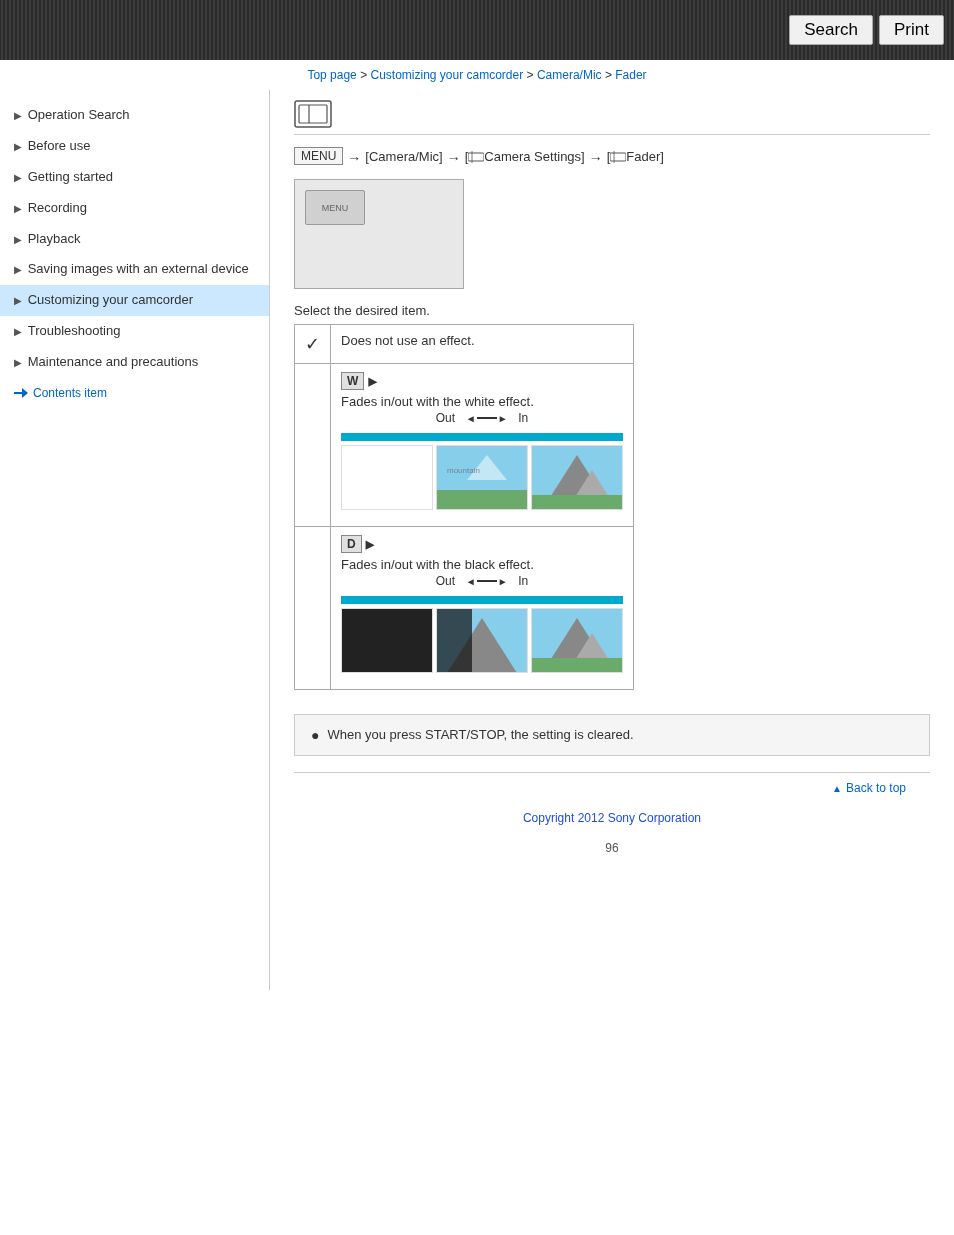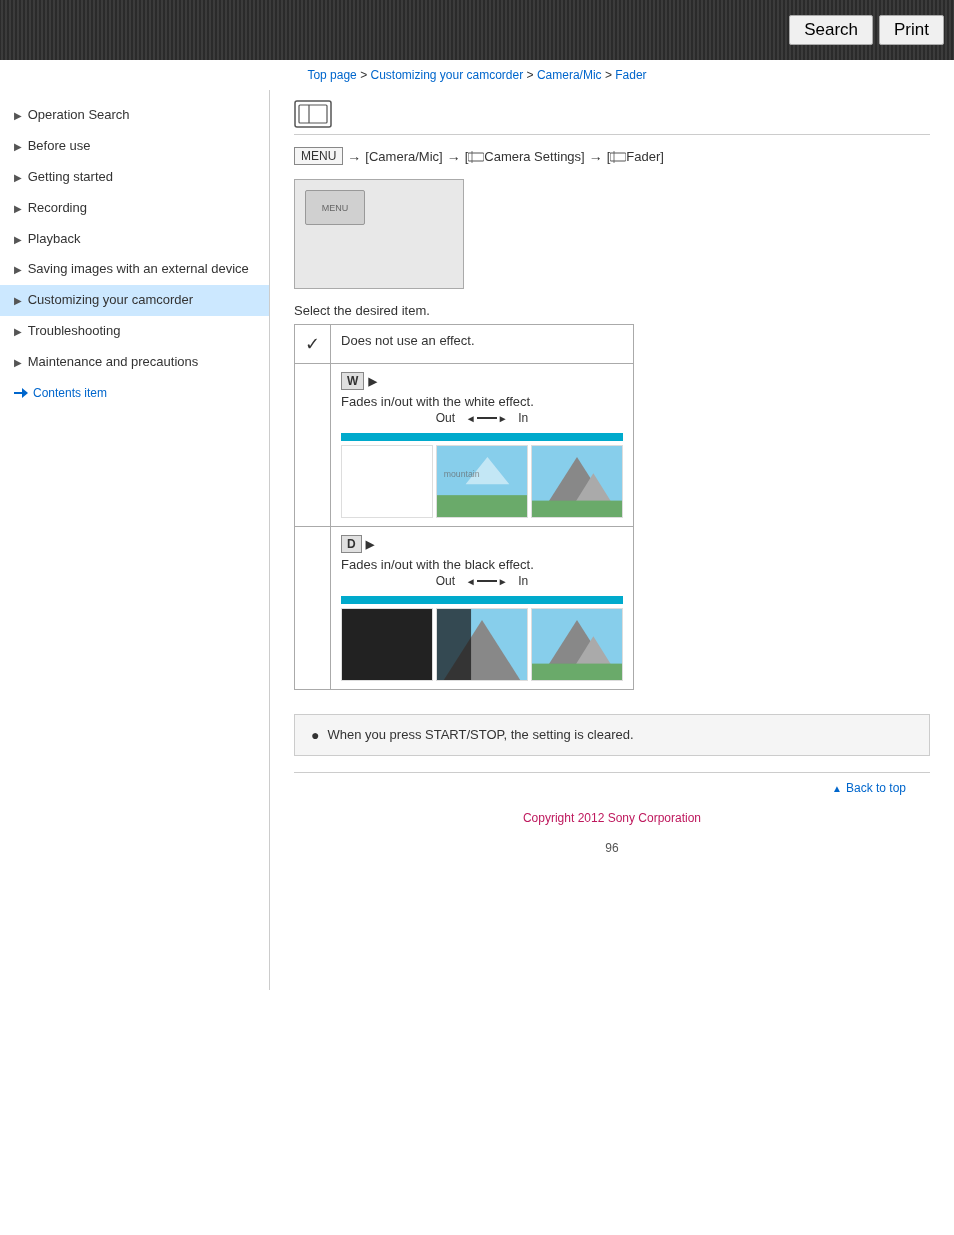--- a/index.html
+++ b/index.html
@@ -235,21 +235,21 @@
       margin-bottom: 4px;
       width: 100%;
     }
     .fade-images {
       display: flex;
       gap: 3px;
       height: 65px;
     }
     .fade-img {
       flex: 1;
-      height: 73px;
+      height: 65px;
     }
 
     
     .note-section {
       background: #f5f5f5;
       border: 1px solid #ccc;
       padding: 12px 16px;
       margin-top: 24px;
       font-size: 13px;
       display: flex;
@@ -272,21 +272,21 @@
       font-size: 12px;
       display: flex;
       align-items: center;
       gap: 4px;
       cursor: pointer;
       text-decoration: none;
     }
     .copyright {
       text-align: center;
       font-size: 12px;
-      color: #be185d;
+      color: #1d4ed8;
       padding: 8px 0 16px 0;
     }
     .page-number {
       text-align: center;
       font-size: 12px;
       color: #555;
       padding-bottom: 10px;
     }
   </style>
 </head>

